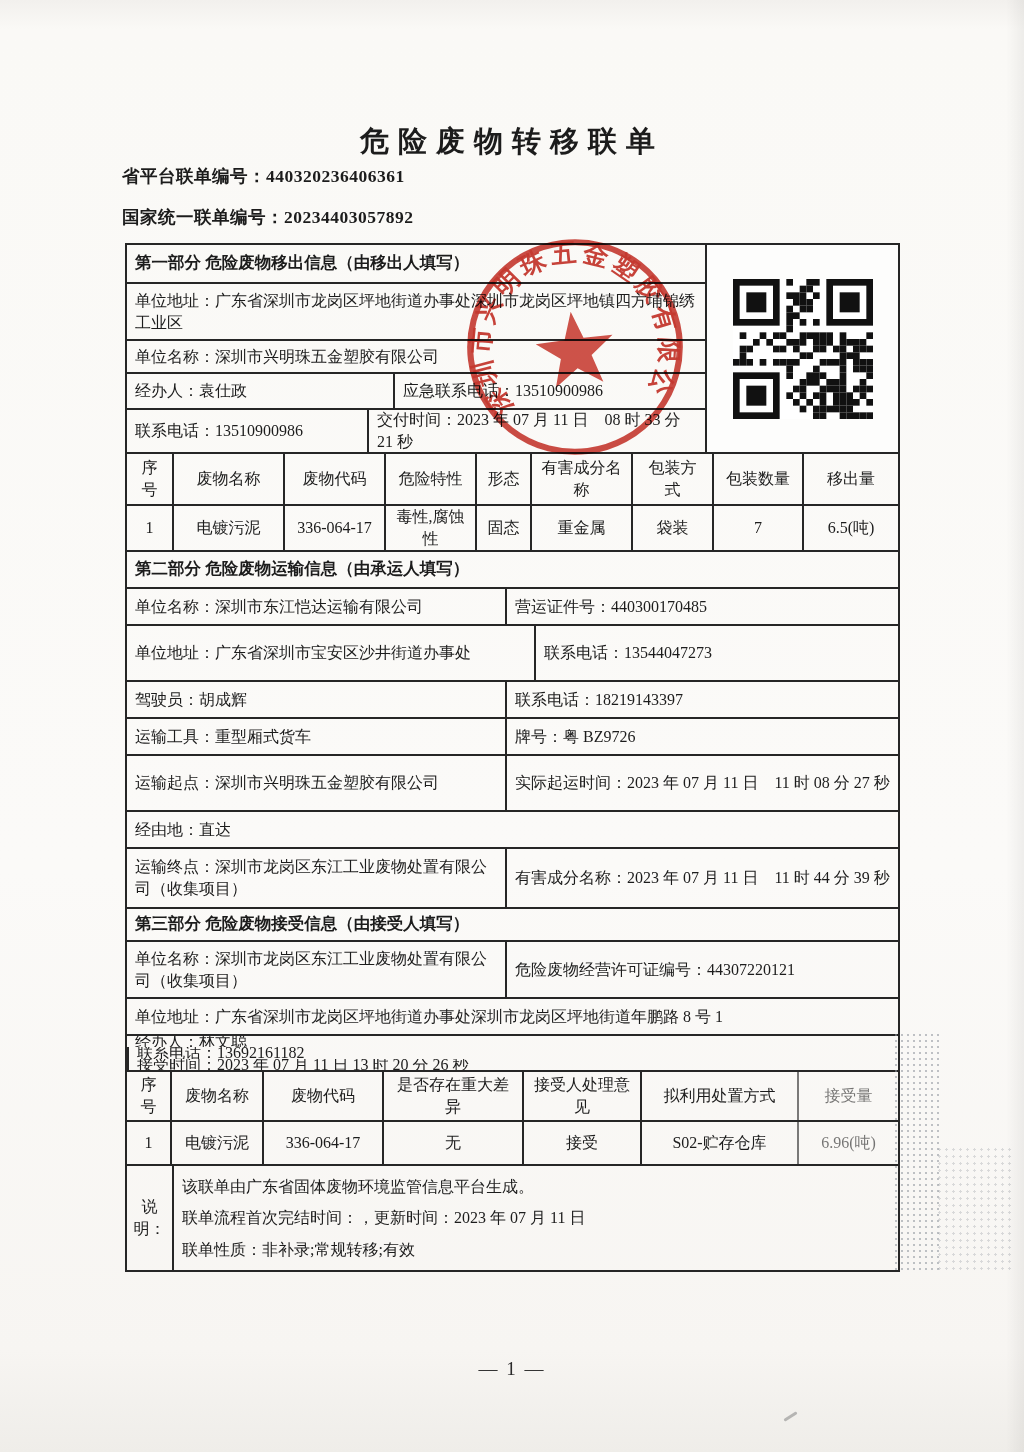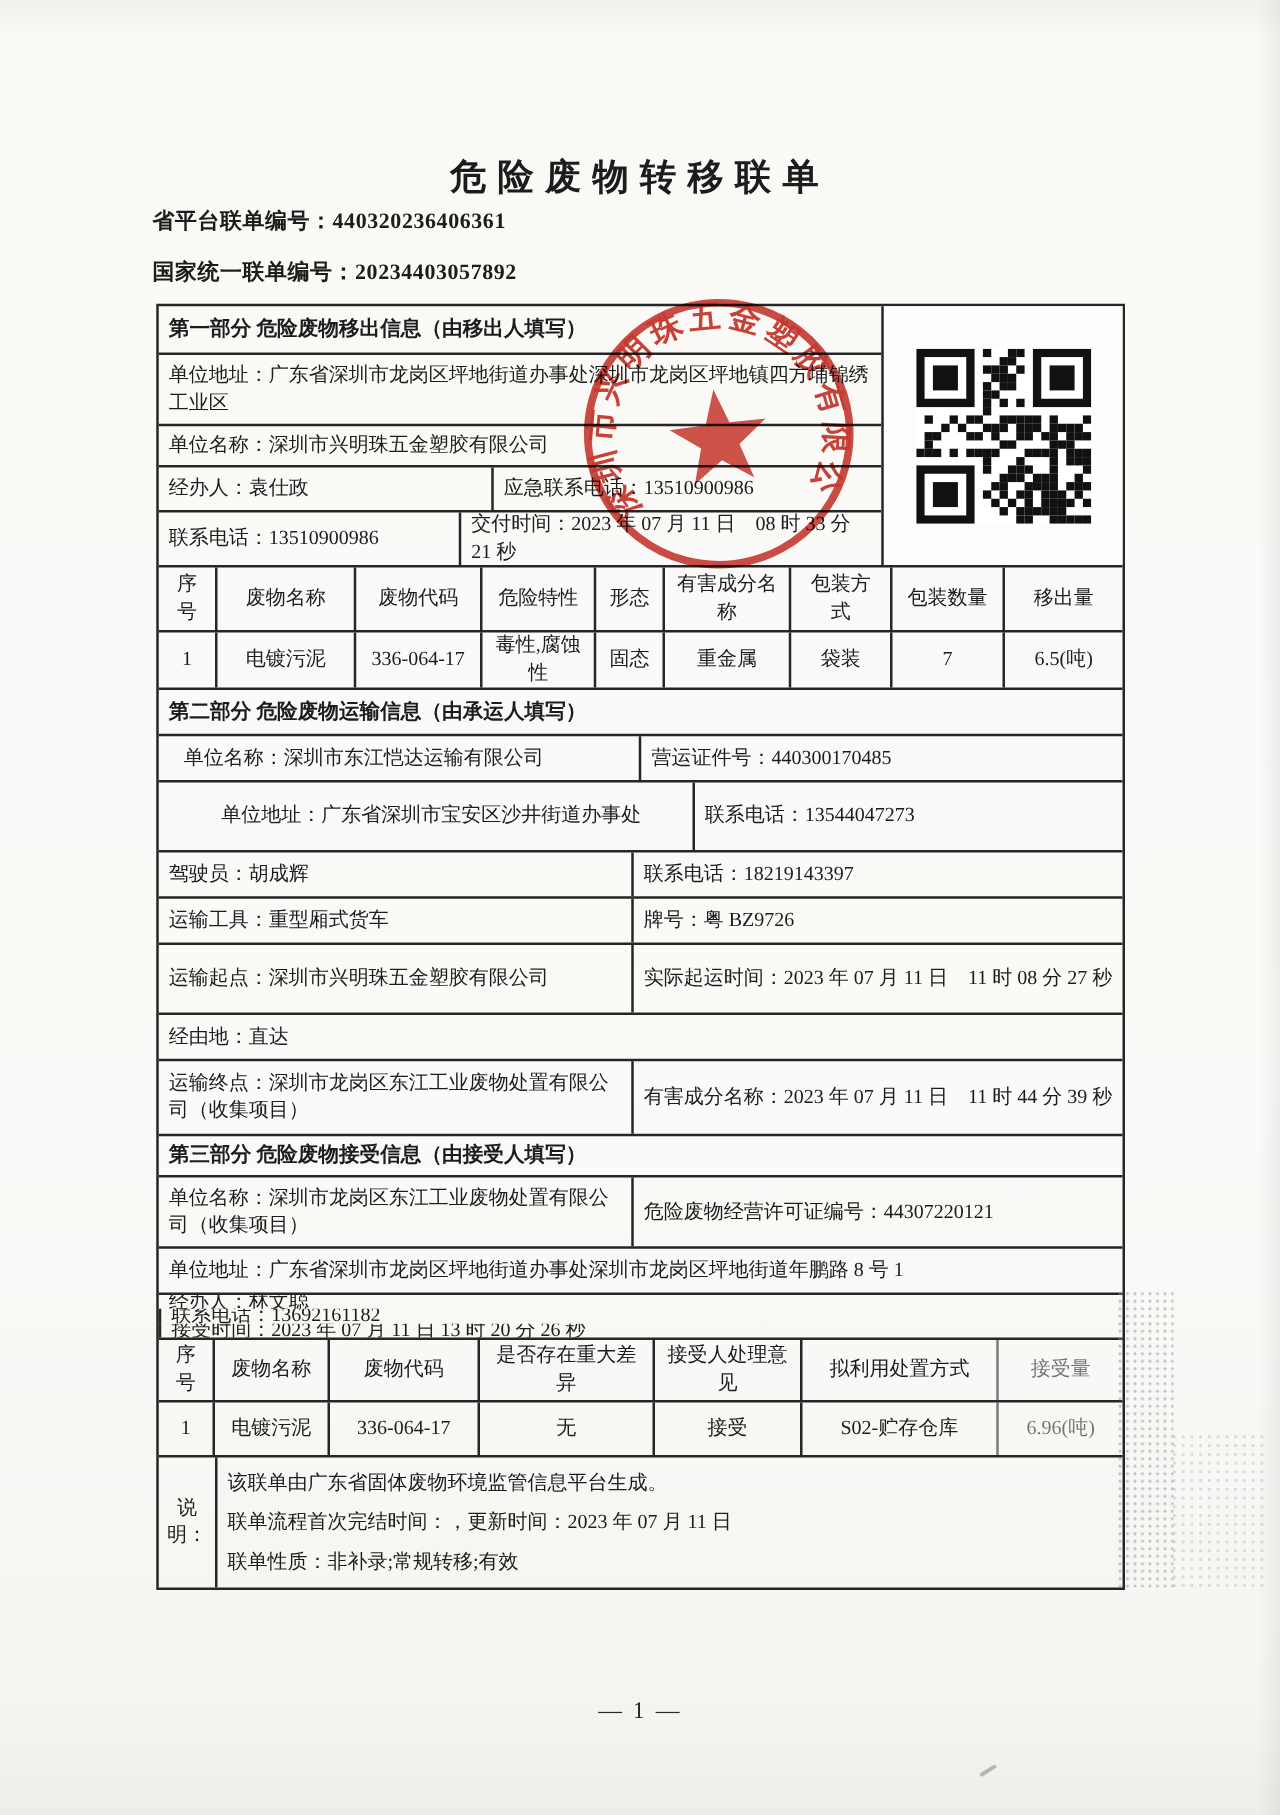--- a/index.html
+++ b/index.html
@@ -294,30 +294,30 @@
       <div class="c ctr" style="width:96px;">
           <div class="txt">6.5(吨)</div>
         </div>
     </div>
 
     <div class="row" style="height:37px;">
       <div class="c nb sec" style="width:100%;">
           <div class="txt">第二部分 危险废物运输信息（由承运人填写）</div>
         </div>
     </div>
-    <div class="row" style="height:37px;padding-left:12px;">
+    <div class="row" style="height:37px;">
       <div class="c nb" style="width:378px;">
           <div class="txt"><span>单位名称：</span><span>深圳市东江恺达运输有限公司</span></div>
         </div>
       <div class="c" style="width:393px;">
           <div class="txt"><span>营运证件号：</span><span>440300170485</span></div>
         </div>
     </div>
     <div class="row" style="height:56px;">
-      <div class="c nb" style="width:440px;margin-left:42px;">
+      <div class="c nb" style="width:440px;">
           <div class="txt"><span>单位地址：</span><span>广东省深圳市宝安区沙井街道办事处</span></div>
         </div>
       <div class="c" style="width:393px;">
           <div class="txt"><span>联系电话：</span><span>13544047273</span></div>
         </div>
     </div>
     <div class="row" style="height:37px;">
       <div class="c nb" style="width:378px;">
           <div class="txt"><span>驾驶员：</span><span>胡成辉</span></div>
         </div>

